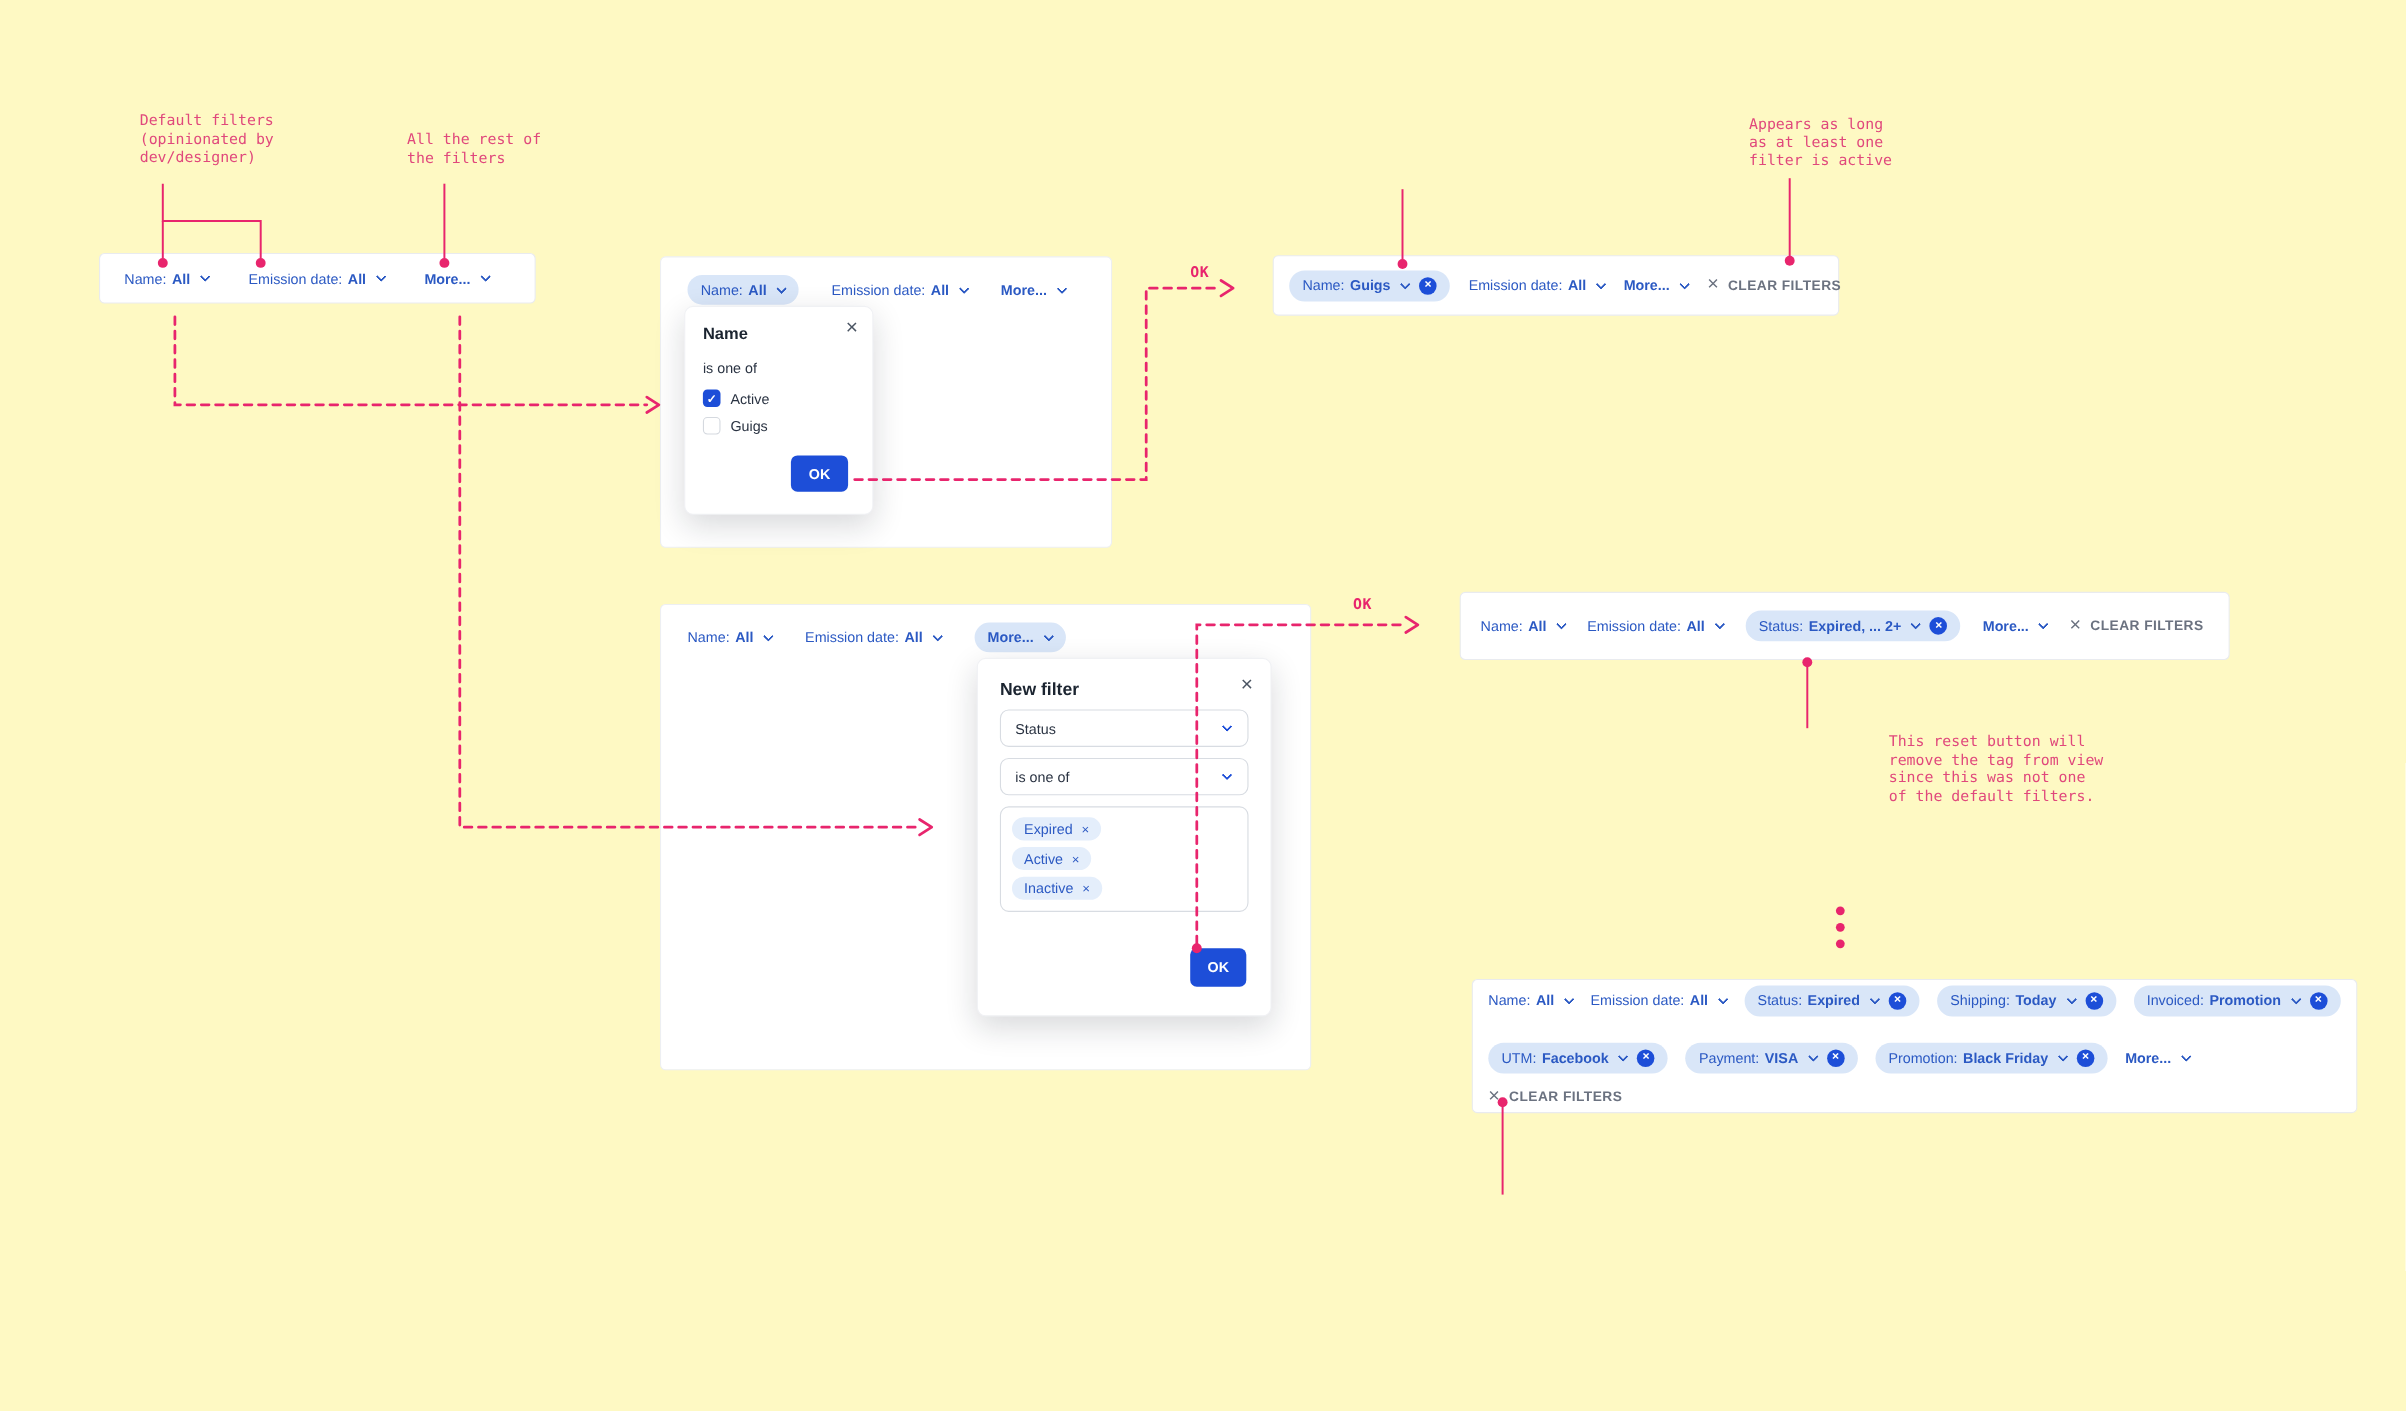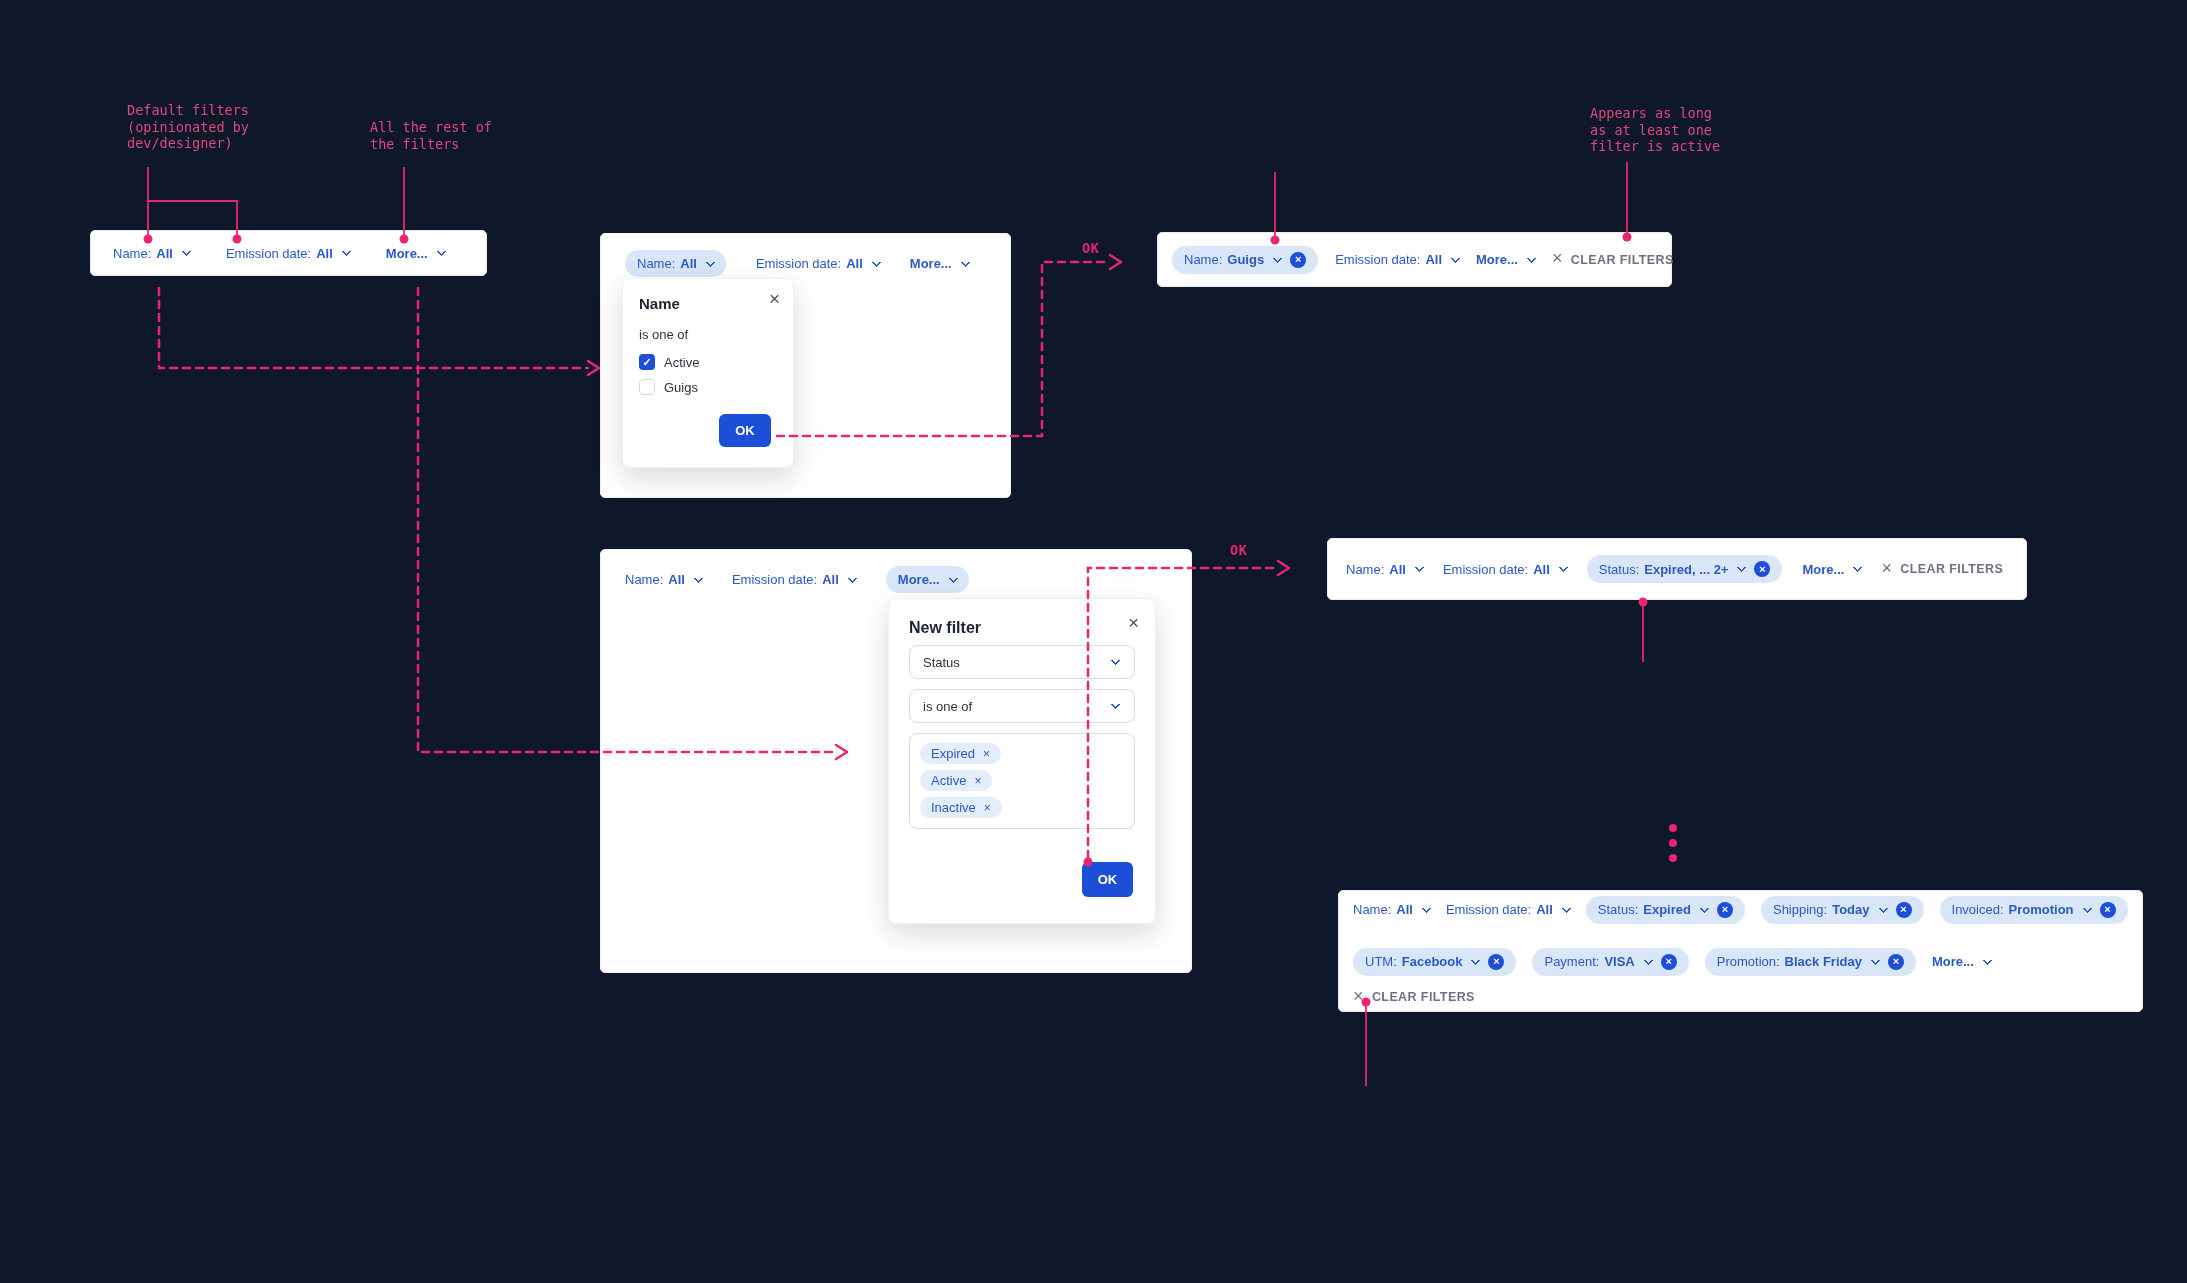--- a/index.html
+++ b/index.html
@@ -1,17 +1,17 @@
 <!DOCTYPE html>
 <html><head>
 <meta charset="utf-8">
 <style>
   * { margin:0; padding:0; box-sizing:border-box; }
   html,body { background:#fff; }
-  .canvas { position:relative; width:2187px; height:1283px; background:#0f172a; overflow:hidden;
+  .canvas { position:relative; width:2187px; height:1283px; background:#fef9c3; overflow:hidden;
             font-family:"Liberation Sans", sans-serif; }
 
   
   .bar { position:absolute; background:#fff; border:1px solid #e9ebef; border-radius:5px;
          display:flex; align-items:center; }
   .box { position:absolute; background:#fff; border:1px solid #edeff2; border-radius:5px; }
   .box .row { display:flex; align-items:center; gap:30px; padding:16px 24px; }
 
   .filt { display:inline-flex; align-items:center; gap:5px; color:#2b59c3;
           font-size:13px; white-space:nowrap; }
@@ -66,20 +66,24 @@
 <div class="canvas">
 
   <div class="ann" style="left:127px; top:102px;">Default filters
 (opinionated by
 dev/designer)</div>
   <div class="ann" style="left:370px; top:119px;">All the rest of
 the filters</div>
   <div class="ann" style="left:1590px; top:105px;">Appears as long
 as at least one
 filter is active</div>
+  <div class="ann" style="left:1717px; top:666px;">This reset button will
+remove the tag from view
+since this was not one
+of the default filters.</div>
   <div class="lbl" style="left:694px; top:726px; font-size:14px;">MORE FILTERS</div>
   <div class="lbl" style="left:1082px; top:240px;">OK</div>
   <div class="lbl" style="left:1230px; top:542px;">OK</div>
 
   <div class="bar" style="left:90px; top:230px; width:397px; height:46px; padding:0 22px; gap:36px;">
     <span class="filt">
       <span class="flabel">Name:</span>
       <span class="fval">All</span>
       <span class="chev"></span>
     </span>

